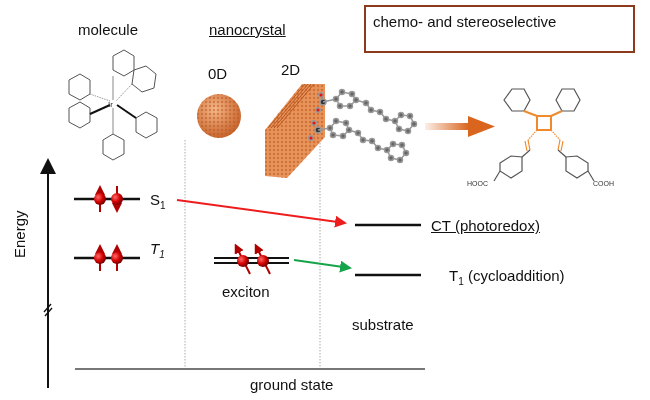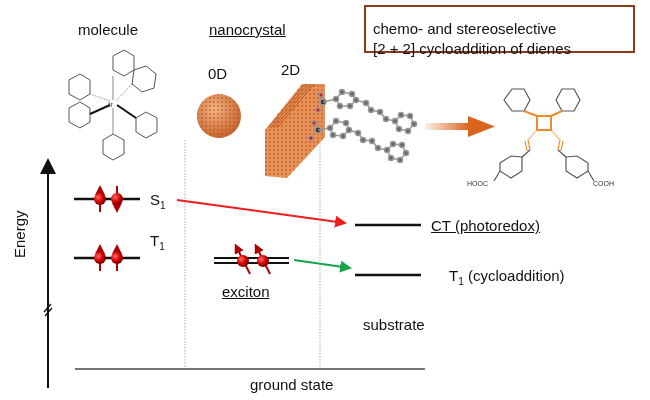--- a/index.html
+++ b/index.html
@@ -3,44 +3,43 @@
 <meta charset="utf-8">
 <style>
   html, body { margin: 0; padding: 0; background: #ffffff; }
   body { width: 650px; height: 400px; position: relative; overflow: hidden;
          font-family: "Liberation Sans", sans-serif; color: #111; }
   .abs { position: absolute; }
   .lbl { font-size: 15px; white-space: nowrap; line-height: 1; }
   .sub { font-size: 10px; vertical-align: -4px; }
   .titlebox { left: 364px; top: 5px; width: 271px; height: 48px;
               border: 2px solid #8b3a1c; box-sizing: border-box;
-              font-size: 15px; line-height: 20px; padding: 12px 0 0 7px; }
+              font-size: 15px; line-height: 20px; padding: 5px 0 0 7px; }
   svg { position: absolute; left: 0; top: 0; }
 </style>
 </head>
 <body>
 
 <div class="abs lbl" style="left:78px;top:22px;">molecule</div>
 <div class="abs lbl" style="left:209px;top:22px;text-decoration:underline;">nanocrystal</div>
 <div class="abs lbl" style="left:208px;top:66px;">0D</div>
 <div class="abs lbl" style="left:281px;top:62px;text-align:right;">2D</div>
 
 <div class="abs titlebox">
   <div>chemo- and stereoselective</div>
-  <div>[2 + 2] cycloaddition of dienes</div>
 </div>
 
 <div class="abs lbl" style="left:12px;top:258px;transform:rotate(-90deg);transform-origin:left top;">Energy</div>
 
 <div class="abs lbl" style="left:150px;top:192px;"><span>S</span><span class="sub">1</span></div>
-<div class="abs lbl" style="left:150px;top:233px;"><span>T</span><span class="sub">1</span></div>
-<div class="abs lbl" style="left:222px;top:284px;text-decoration:underline;">exciton</div>
+<div class="abs lbl" style="left:150px;top:241px;font-style:italic;"><span>T</span><span class="sub">1</span></div>
+<div class="abs lbl" style="left:222px;top:284px;">exciton</div>
 <div class="abs lbl" style="left:431px;top:218px;text-decoration:underline;">CT (photoredox)</div>
 <div class="abs lbl" style="left:432px;top:268px;margin-left:17px;"><span>T</span><span class="sub">1</span><span> (cycloaddition)</span></div>
-<div class="abs lbl" style="left:352px;top:317px;margin-left:11px;">substrate</div>
+<div class="abs lbl" style="left:352px;top:317px;">substrate</div>
 <div class="abs lbl" style="left:206px;top:377px;margin-left:44px;">ground state</div>
 
 <svg width="650" height="400" viewBox="0 0 650 400">
   <defs>
     <marker id="ah-black" markerWidth="8" markerHeight="8" refX="4" refY="4" orient="auto">
       <path d="M0,0 L8,4 L0,8 Z" fill="#111"></path>
     </marker>
     <marker id="ah-red" markerWidth="6" markerHeight="6" refX="5" refY="3" orient="auto">
       <path d="M0,0 L6,3 L0,6 Z" fill="#ee1c1c"></path>
     </marker>

